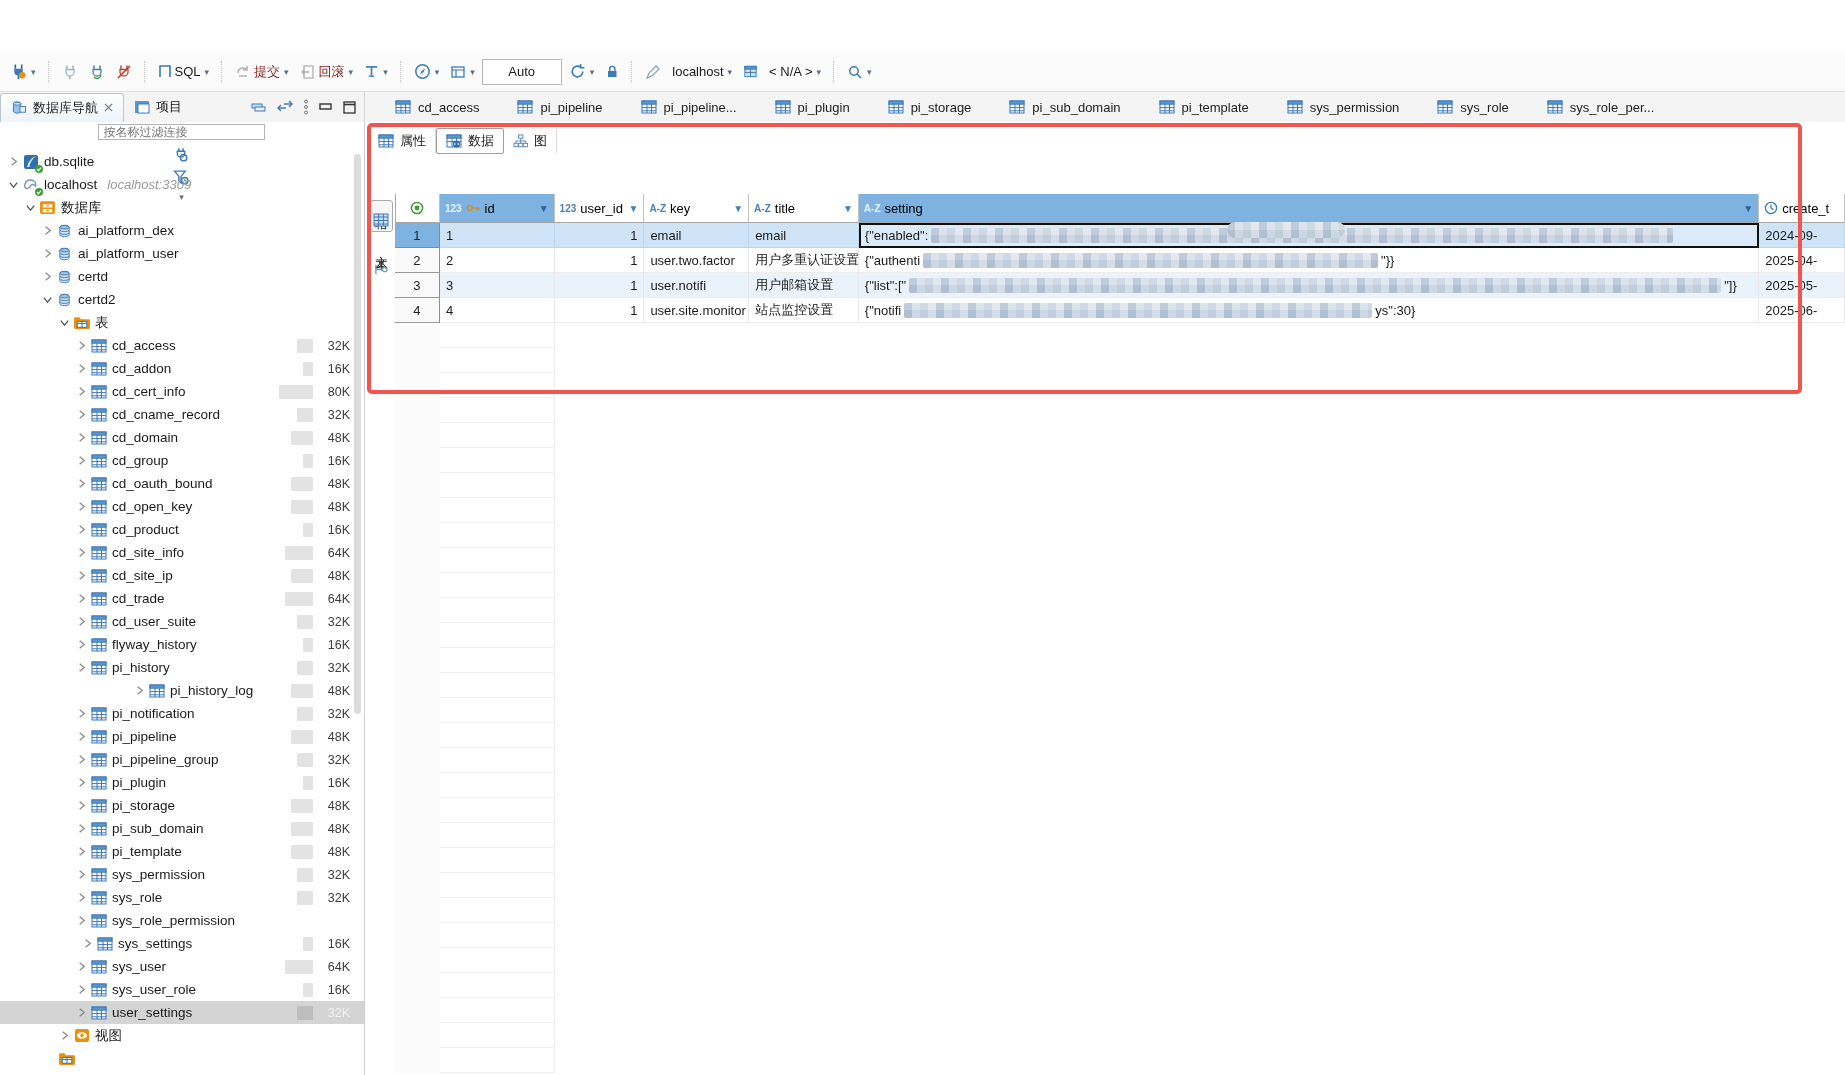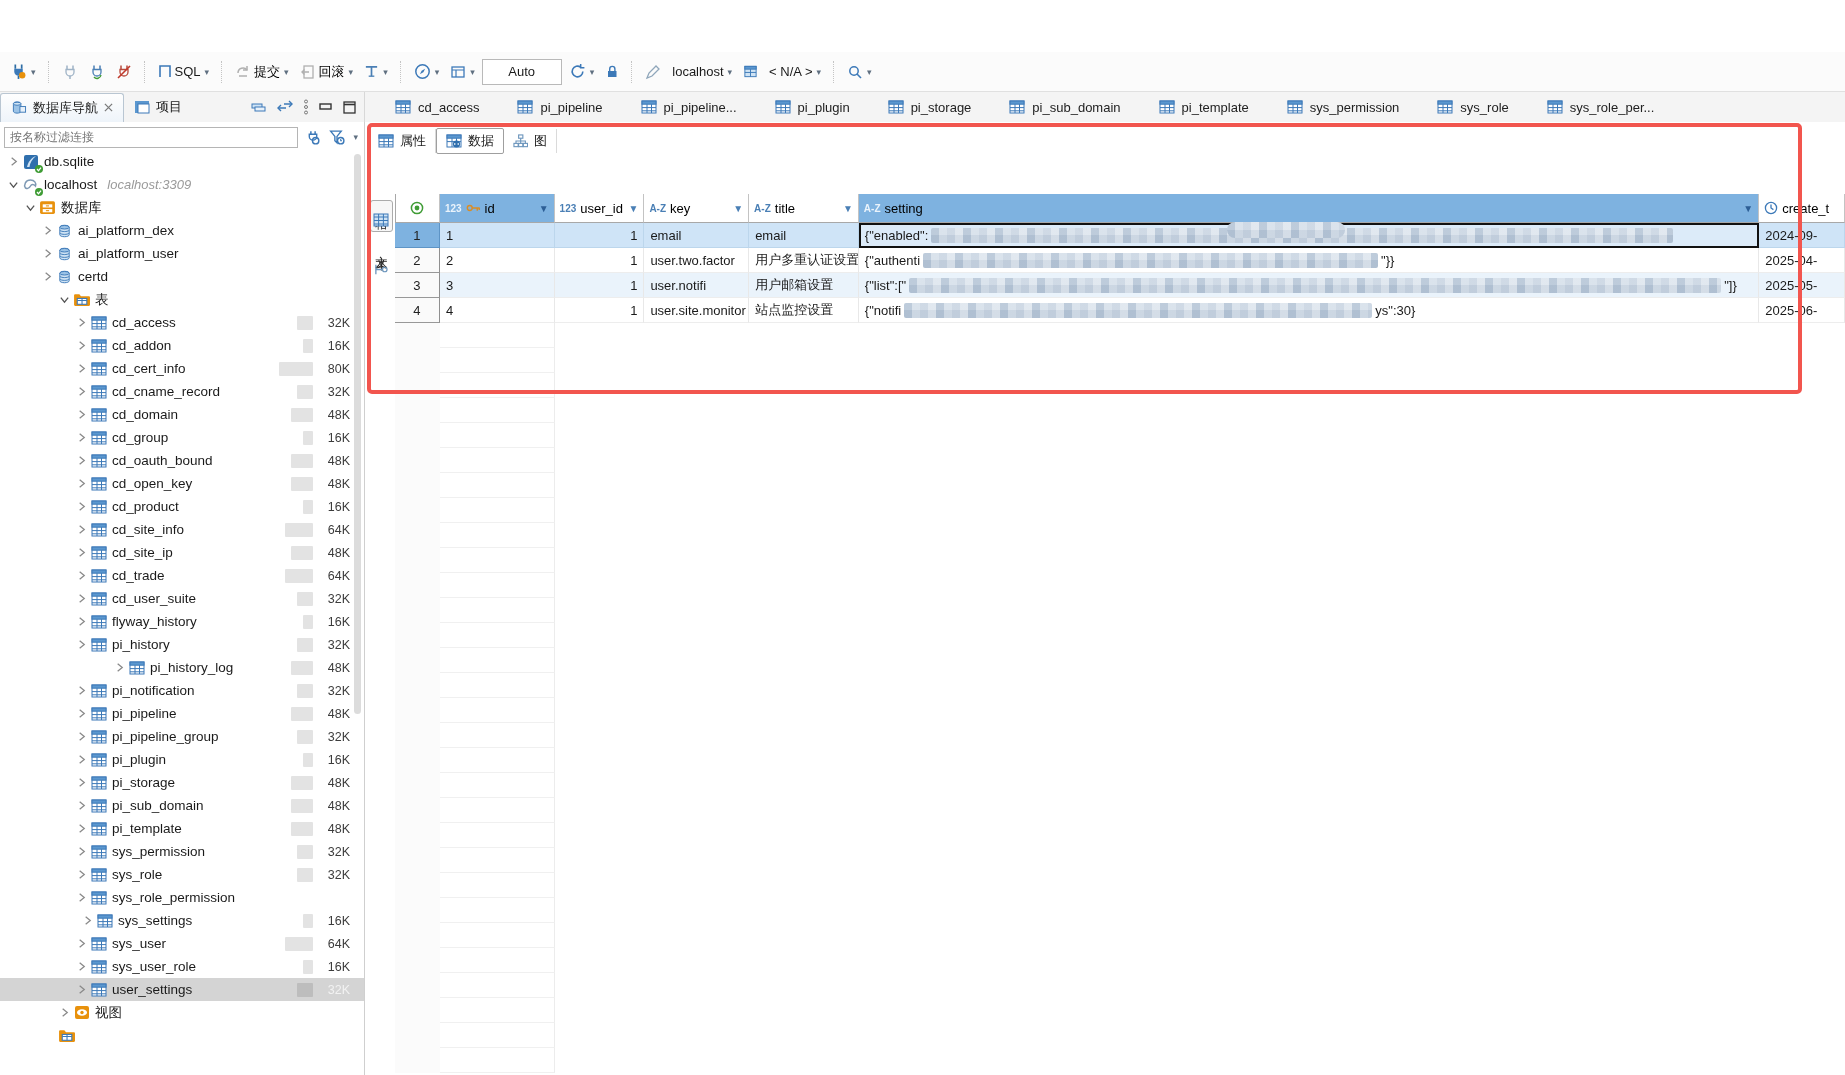--- a/index.html
+++ b/index.html
@@ -7,33 +7,33 @@
        font-family:"Liberation Sans","DejaVu Sans",sans-serif;font-size:13px;color:#1a1a1a;}
   .abs{position:absolute;}
   
   .titlebar{left:0;top:0;width:100%;height:26px;background:#fdfdfd;display:flex;align-items:center;gap:8px;padding-left:8px;box-sizing:border-box;}
   .menubar{left:0;top:26px;width:100%;height:26px;background:#fdfdfd;display:flex;align-items:center;gap:4px;padding-left:10px;box-sizing:border-box;}
   .menu-item{padding:3px 10px;cursor:default;}
   .toolbar{left:0;top:52px;width:100%;height:40px;background:#fbfbfb;border-bottom:1px solid #e0e0e0;display:flex;align-items:center;padding-left:6px;box-sizing:border-box;gap:3px;}
   .tbtn{display:flex;align-items:center;gap:3px;padding:3px 4px;border-radius:3px;}
   .tsep{width:1px;height:22px;border-left:1px dotted #c4c4c4;margin:0 5px;}
   .drop{font-size:9px;color:#5f6f80;margin-left:1px;}
-  .gray-label{color:#000000;}
+  .gray-label{color:#7f1d1d;}
   .combo{display:flex;align-items:center;background:#fff;border:1px solid #b9b9b9;height:24px;padding:0 14px;min-width:50px;justify-content:center;}
   
   .tabrow{left:0;top:92px;width:100%;height:30px;background:#f4f4f4;border-bottom:1px solid #d2d2d2;display:flex;}
   .left-tabzone{width:365px;display:flex;align-items:center;border-right:1px solid #d8d8d8;box-sizing:border-box;}
   .ltab{display:flex;align-items:center;gap:6px;height:29px;padding:0 10px;box-sizing:border-box;}
   .ltab.active{background:linear-gradient(#fefefe,#eef4fa);border:1px solid #b9c6d2;border-bottom:none;border-radius:3px 3px 0 0;}
   .viewbtns{margin-left:auto;display:flex;align-items:center;gap:10px;padding-right:8px;}
   .editor-tabs{flex:1;display:flex;align-items:center;overflow:hidden;padding-left:18px;}
   .etab{display:flex;align-items:center;gap:7px;height:29px;padding:0 26px 0 12px;box-sizing:border-box;white-space:nowrap;color:#222;}
   
   .left-panel{left:0;top:122px;width:365px;height:953px;background:#fff;border-right:1px solid #cfcfcf;box-sizing:border-box;overflow:hidden;}
-  .filter-row{display:flex;align-items:center;height:26px;padding:2px 6px 0 4px;gap:6px;}
+  .filter-row{display:flex;align-items:center;height:26px;padding:2px 6px 0 4px;gap:6px;flex-direction:column;}
   .filter-input{flex:1;height:19px;border:1px solid #b5b5b5;font-size:12px;padding:0 5px;color:#333;font-family:inherit;}
   .tree{position:relative;}
   .trow{position:relative;display:flex;align-items:center;height:23px;white-space:nowrap;}
   .trow.sel{background:#d4d4d4;}
   .chev{width:15px;display:flex;justify-content:center;flex:none;}
   .ticon{position:relative;width:19px;height:17px;flex:none;margin-right:4px;display:flex;align-items:center;justify-content:center;}
   .badge{position:absolute;right:-3px;bottom:-3px;}
   .tlabel{font-size:13.5px;}
   .tdetail{color:#9a9a9a;font-style:italic;margin-left:10px;}
   .tsize{position:absolute;right:14px;display:flex;align-items:center;gap:5px;}
@@ -495,20 +495,35 @@
           </span>
           <span class="ticon">
             <svg width="15" height="16" viewBox="0 0 16 16">
               <path d="M3 4c0-1.3 2.2-2.1 5-2.1s5 .8 5 2.1v8c0 1.3-2.2 2.1-5 2.1S3 13.3 3 12z" fill="#cfe3f4" stroke="#3c79b8"></path>
               <ellipse cx="8" cy="4" rx="5" ry="1.9" fill="#9cc3e6" stroke="#3c79b8"></ellipse>
               <path d="M3 7.3c1 .9 3 1.3 5 1.3s4-.4 5-1.3M3 10.3c1 .9 3 1.3 5 1.3s4-.4 5-1.3" stroke="#3c79b8" fill="none"></path>
             </svg>
           </span>
           <span class="tlabel">certd</span>
         </div>
+        <div class="trow" style="padding-left: 40px;">
+          <span class="chev">
+            <svg width="11" height="11" viewBox="0 0 12 12">
+              <path d="M2 4l4 5 4-5" fill="none" stroke="#555" stroke-width="1.4"></path>
+            </svg>
+          </span>
+          <span class="ticon">
+            <svg width="15" height="16" viewBox="0 0 16 16">
+              <path d="M3 4c0-1.3 2.2-2.1 5-2.1s5 .8 5 2.1v8c0 1.3-2.2 2.1-5 2.1S3 13.3 3 12z" fill="#cfe3f4" stroke="#3c79b8"></path>
+              <ellipse cx="8" cy="4" rx="5" ry="1.9" fill="#9cc3e6" stroke="#3c79b8"></ellipse>
+              <path d="M3 7.3c1 .9 3 1.3 5 1.3s4-.4 5-1.3M3 10.3c1 .9 3 1.3 5 1.3s4-.4 5-1.3" stroke="#3c79b8" fill="none"></path>
+            </svg>
+          </span>
+          <span class="tlabel">certd2</span>
+        </div>
         <div class="trow" style="padding-left: 57px;">
           <span class="chev">
             <svg width="11" height="11" viewBox="0 0 12 12">
               <path d="M2 4l4 5 4-5" fill="none" stroke="#555" stroke-width="1.4"></path>
             </svg>
           </span>
           <span class="ticon">
             <svg width="17" height="15" viewBox="0 0 16 14">
               <path d="M1 3a1 1 0 0 1 1-1h4l1.5 2H15a1 1 0 0 1 1 1v7a1 1 0 0 1-1 1H2a1 1 0 0 1-1-1z" fill="#e8910c"></path>
               <rect x="4" y="6" width="9" height="5.5" fill="#fff" stroke="#3c79b8"></rect>
@@ -795,21 +810,21 @@
               <rect x="1" y="1" width="14" height="3.2" fill="#5b97cf" stroke="#3c79b8"></rect>
               <path d="M1 7.6h14M1 10.8h14M6 4.2v8.8M10.5 4.2v8.8" stroke="#3c79b8"></path>
             </svg>
           </span>
           <span class="tlabel">pi_history</span>
           <span class="tsize">
             <span class="bar" style="width: 16px;"></span>
             <span class="sizetxt">32K</span>
           </span>
         </div>
-        <div class="trow" style="padding-left: 112px;">
+        <div class="trow" style="padding-left: 112px; margin-left: 20px;">
           <span class="chev">
             <svg width="11" height="11" viewBox="0 0 12 12">
               <path d="M4 2l5 4-5 4" fill="none" stroke="#8a8a8a" stroke-width="1.4"></path>
             </svg>
           </span>
           <span class="ticon">
             <svg width="16" height="14" viewBox="0 0 16 14">
               <rect x="1" y="1" width="14" height="12" fill="#fff" stroke="#3c79b8"></rect>
               <rect x="1" y="1" width="14" height="3.2" fill="#5b97cf" stroke="#3c79b8"></rect>
               <path d="M1 7.6h14M1 10.8h14M6 4.2v8.8M10.5 4.2v8.8" stroke="#3c79b8"></path>

